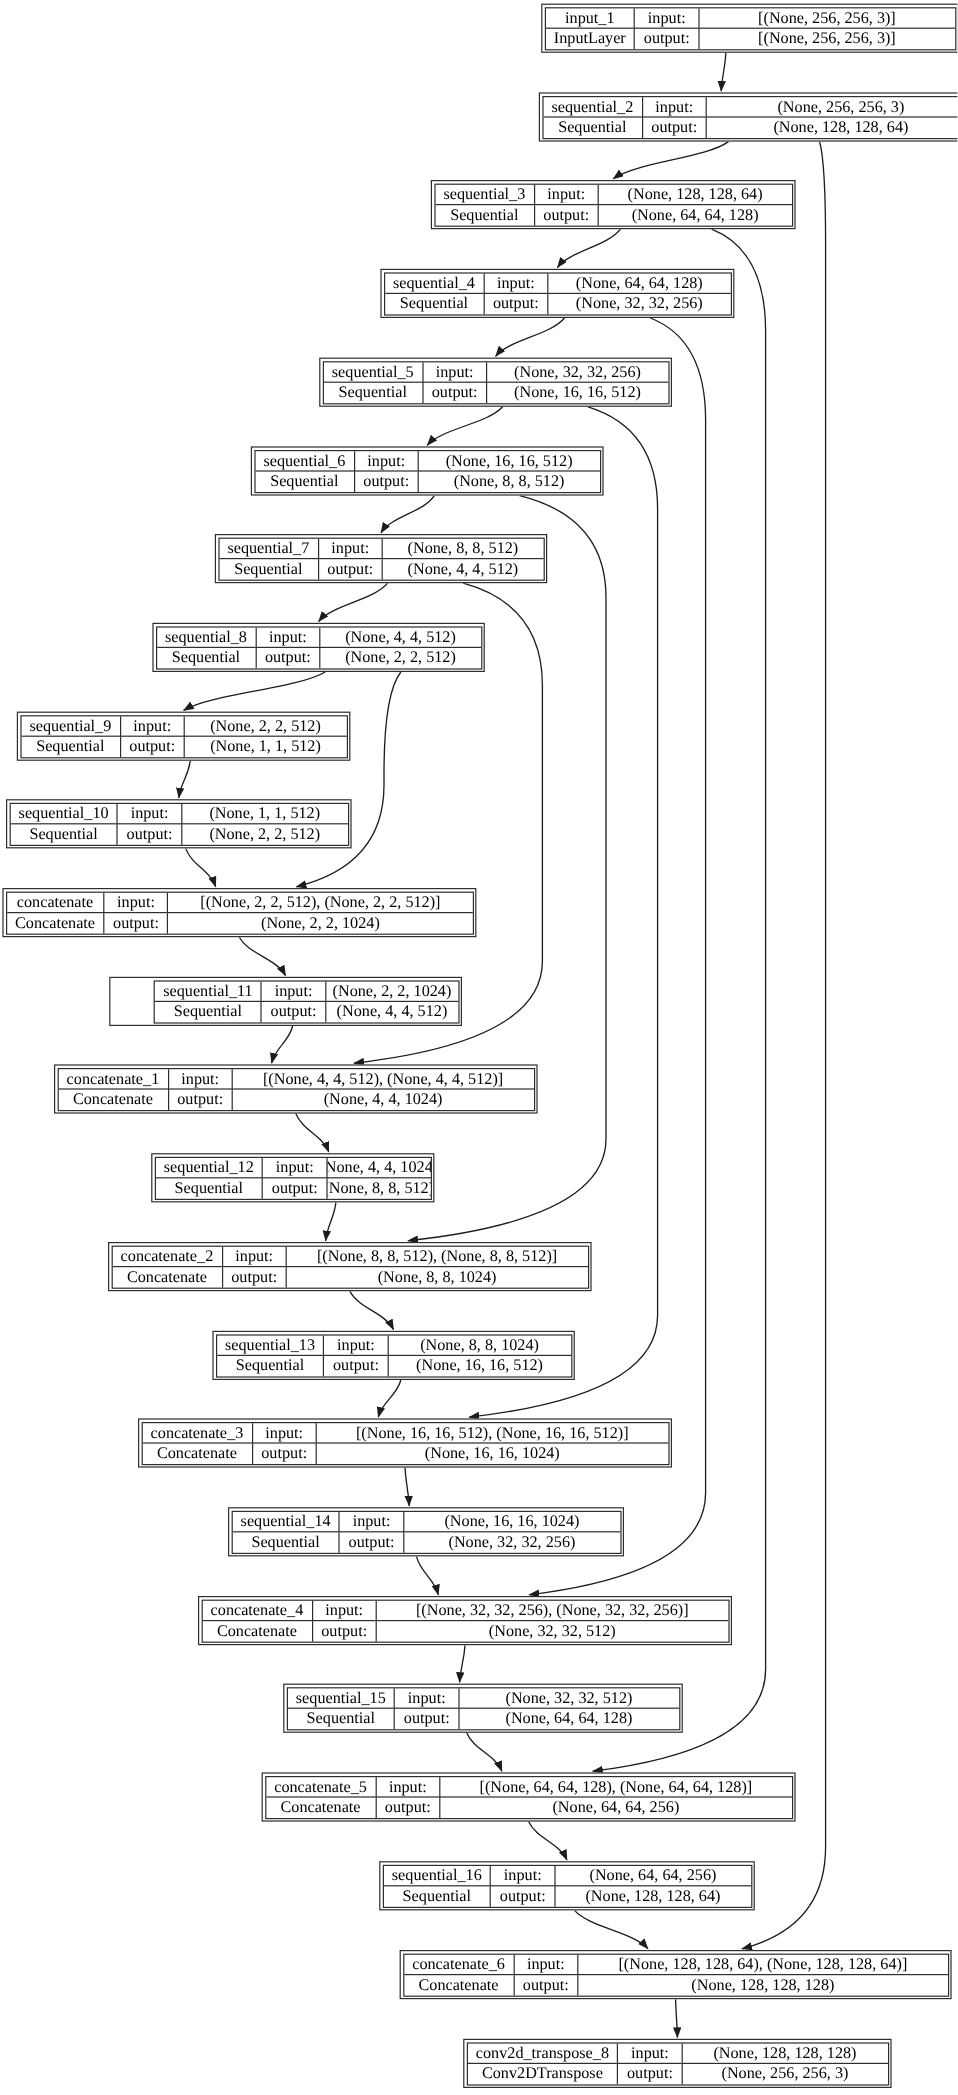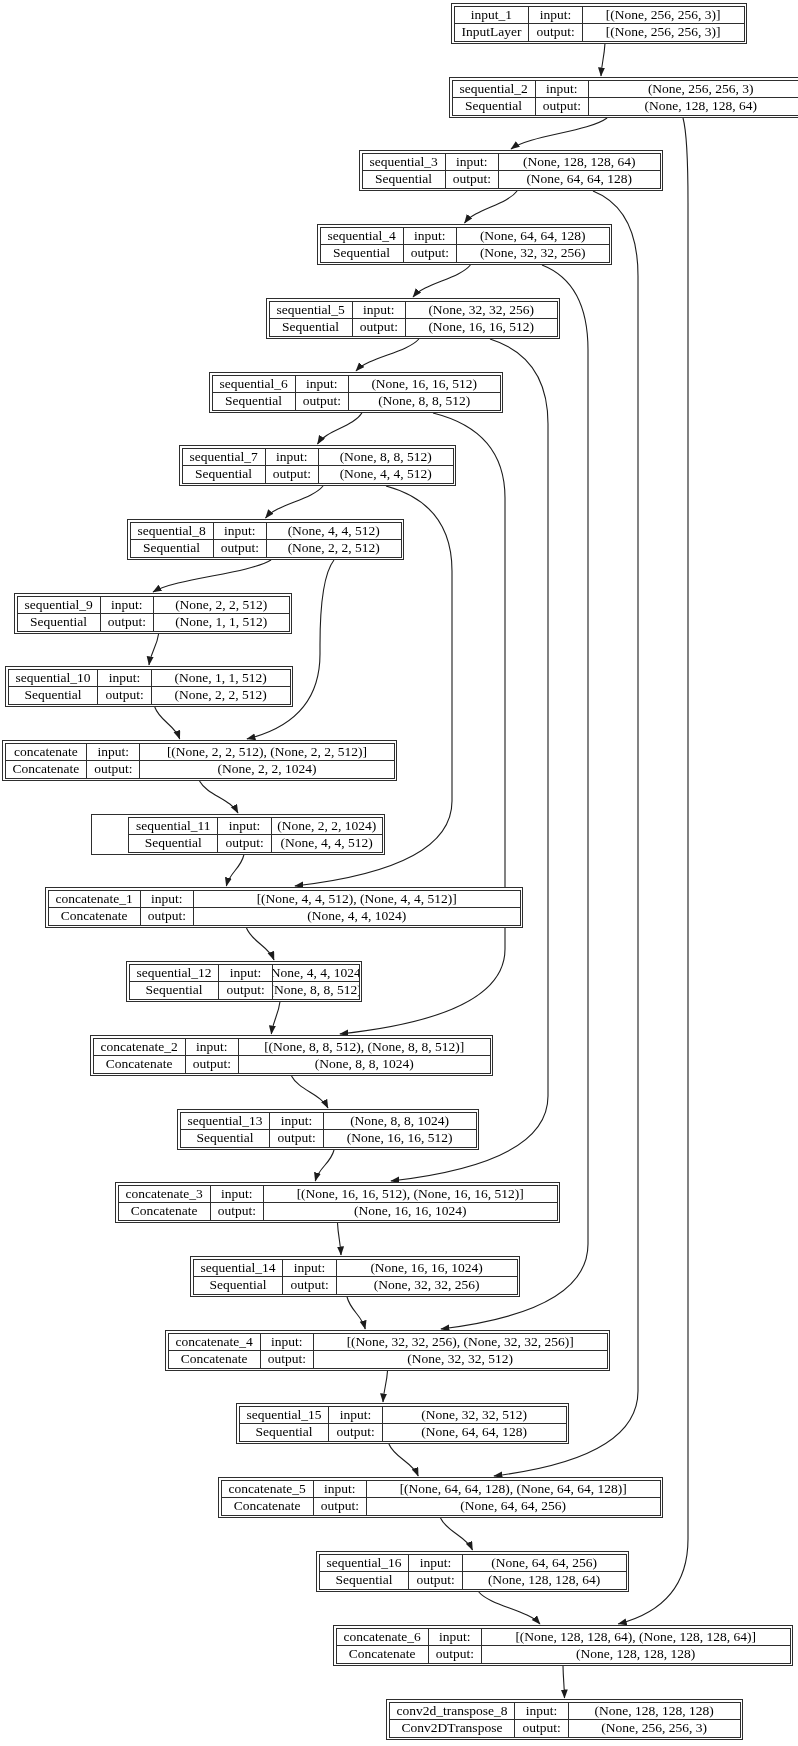--- a/index.html
+++ b/index.html
@@ -77,21 +77,21 @@
         <path d="M387.5,1371 C386.6,1385 383.9,1388 383,1402" fill="none" stroke="#1c1c1c" stroke-width="1.1" marker-end="url(#arrow)"></path>
         <path d="M388.88,1444 C394.754,1458 412.376,1462 418.25,1476" fill="none" stroke="#1c1c1c" stroke-width="1.1" marker-end="url(#arrow)"></path>
         <path d="M593,191 Q638,209 638,276 L638,1391 Q638,1458 493.9,1476" fill="none" stroke="#1c1c1c" stroke-width="1.1" marker-end="url(#arrow)"></path>
         <path d="M440.5,1518 C446.9,1532 466.1,1536 472.5,1550" fill="none" stroke="#1c1c1c" stroke-width="1.1" marker-end="url(#arrow)"></path>
         <path d="M478.76,1592 C491.008,1606 527.752,1610 540,1624" fill="none" stroke="#1c1c1c" stroke-width="1.1" marker-end="url(#arrow)"></path>
         <path d="M683,118 Q688,136 688,203 L688,1539 Q688,1606 618.2,1624" fill="none" stroke="#1c1c1c" stroke-width="1.1" marker-end="url(#arrow)"></path>
         <path d="M563,1666 C563.3,1680 564.2,1684 564.5,1698" fill="none" stroke="#1c1c1c" stroke-width="1.1" marker-end="url(#arrow)"></path>
       </g>
   </svg>
   <div id="nodes">
-      <div class="node" style="left: 451px; top: 3px; width: 296px;">
+      <div class="node" style="left: 451px; top: 3px; width: 348px;">
         <div class="ngrid">
           <div class="cell bb">input_1</div>
           <div class="cell bl bb">input:</div>
           <div class="cell bl bb">[(None, 256, 256, 3)]</div>
           <div class="cell">InputLayer</div>
           <div class="cell bl">output:</div>
           <div class="cell bl">[(None, 256, 256, 3)]</div>
         </div>
       </div>
       <div class="node" style="left: 449px; top: 77px; width: 367px;">
@@ -197,21 +197,21 @@
       <div class="node" style="left: 91px; top: 814px; width: 294px; padding-left: 36px;">
         <div class="ngrid">
           <div class="cell bb">sequential_11</div>
           <div class="cell bl bb">input:</div>
           <div class="cell bl bb">(None, 2, 2, 1024)</div>
           <div class="cell">Sequential</div>
           <div class="cell bl">output:</div>
           <div class="cell bl">(None, 4, 4, 512)</div>
         </div>
       </div>
-      <div class="node" style="left: 45px; top: 887px; width: 478px;">
+      <div class="node" style="left: 45px; top: 887px; width: 403px;">
         <div class="ngrid">
           <div class="cell bb">concatenate_1</div>
           <div class="cell bl bb">input:</div>
           <div class="cell bl bb">[(None, 4, 4, 512), (None, 4, 4, 512)]</div>
           <div class="cell">Concatenate</div>
           <div class="cell bl">output:</div>
           <div class="cell bl">(None, 4, 4, 1024)</div>
         </div>
       </div>
       <div class="node" style="left: 126px; top: 961px; width: 236px;">

